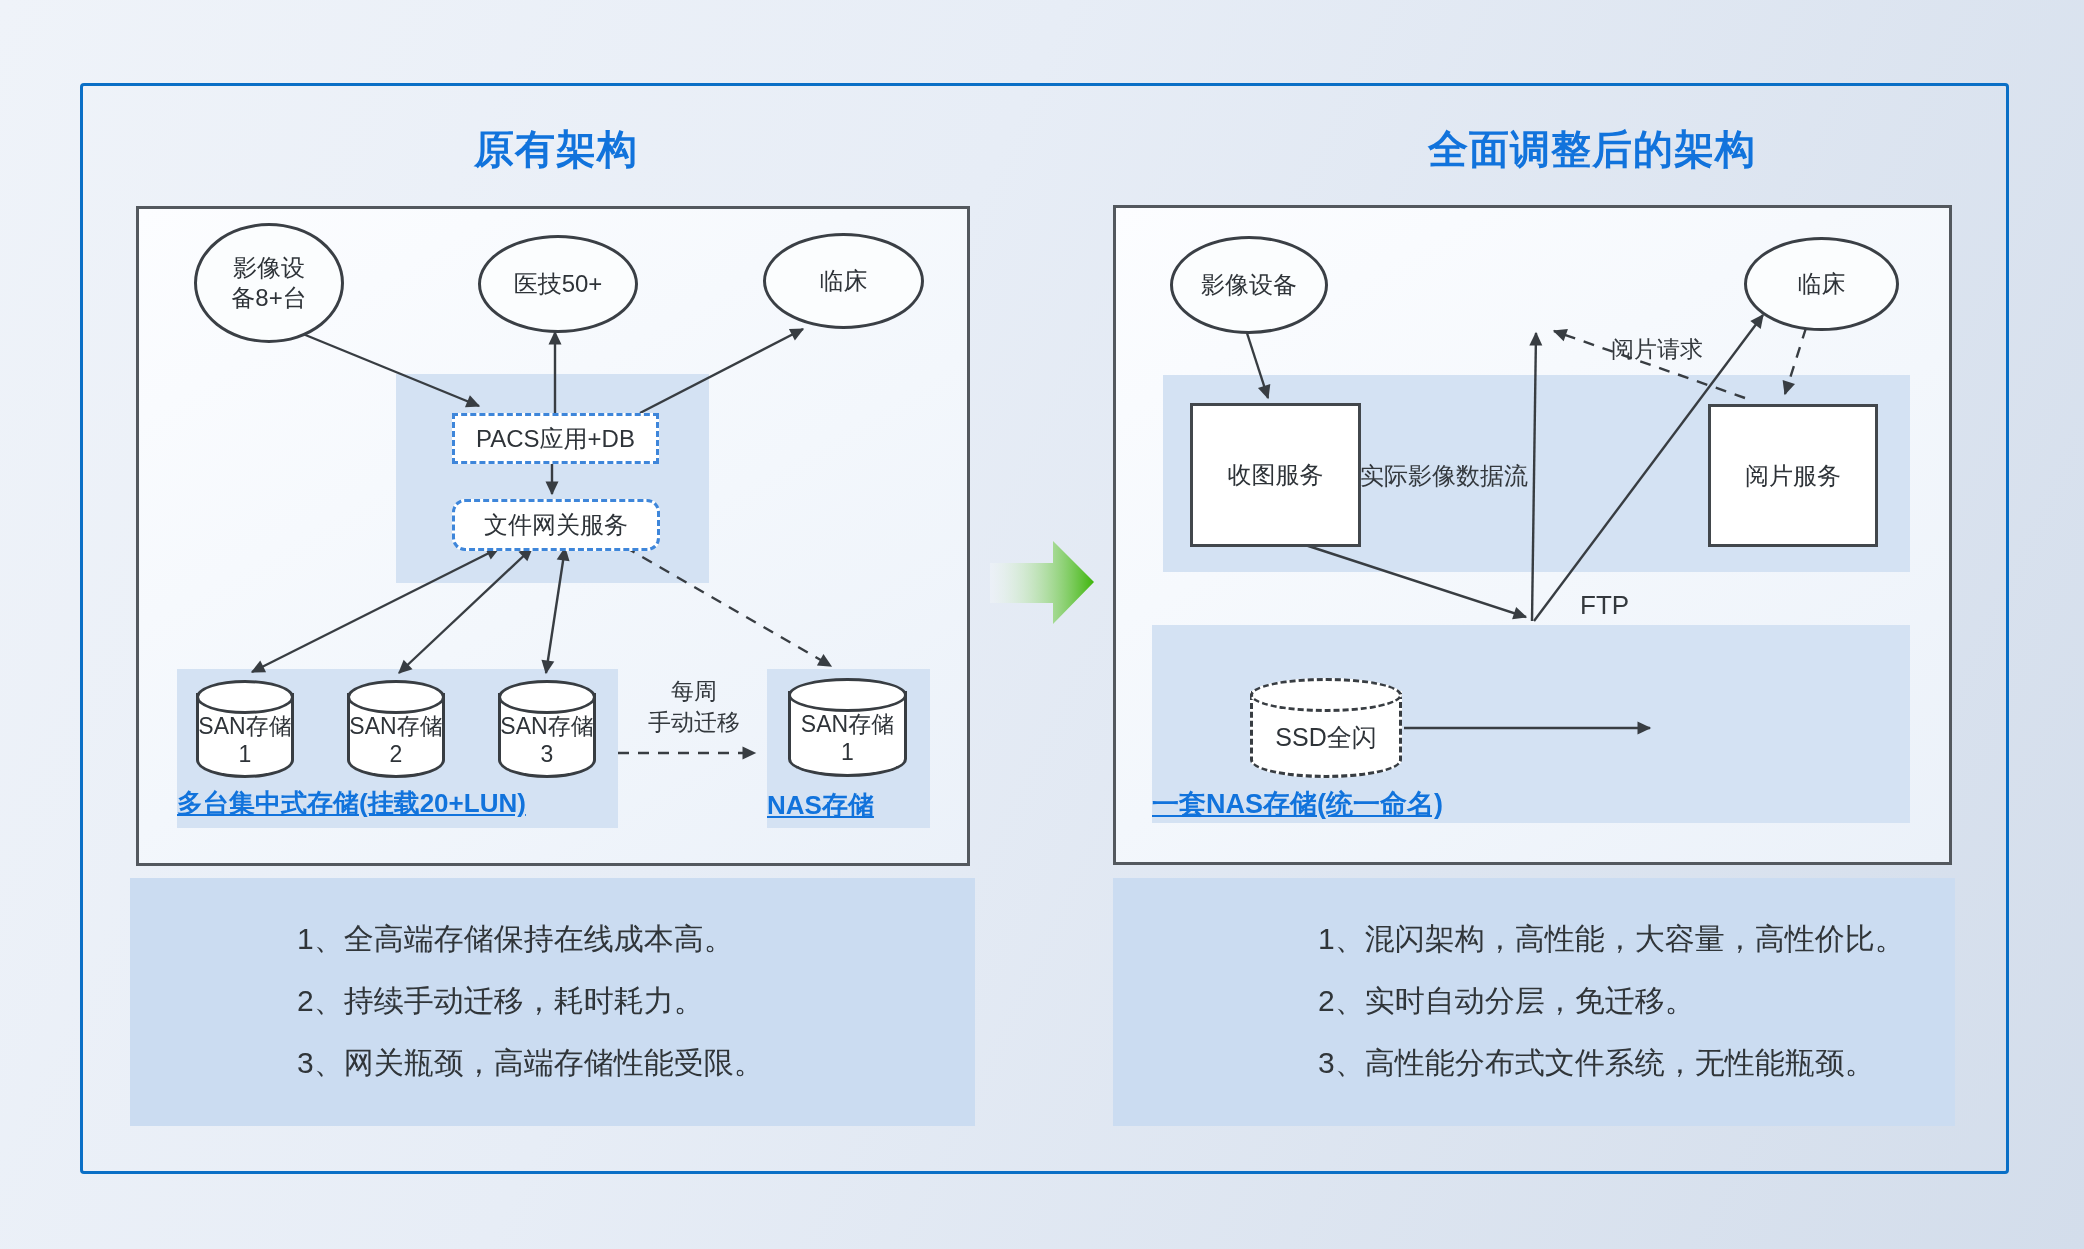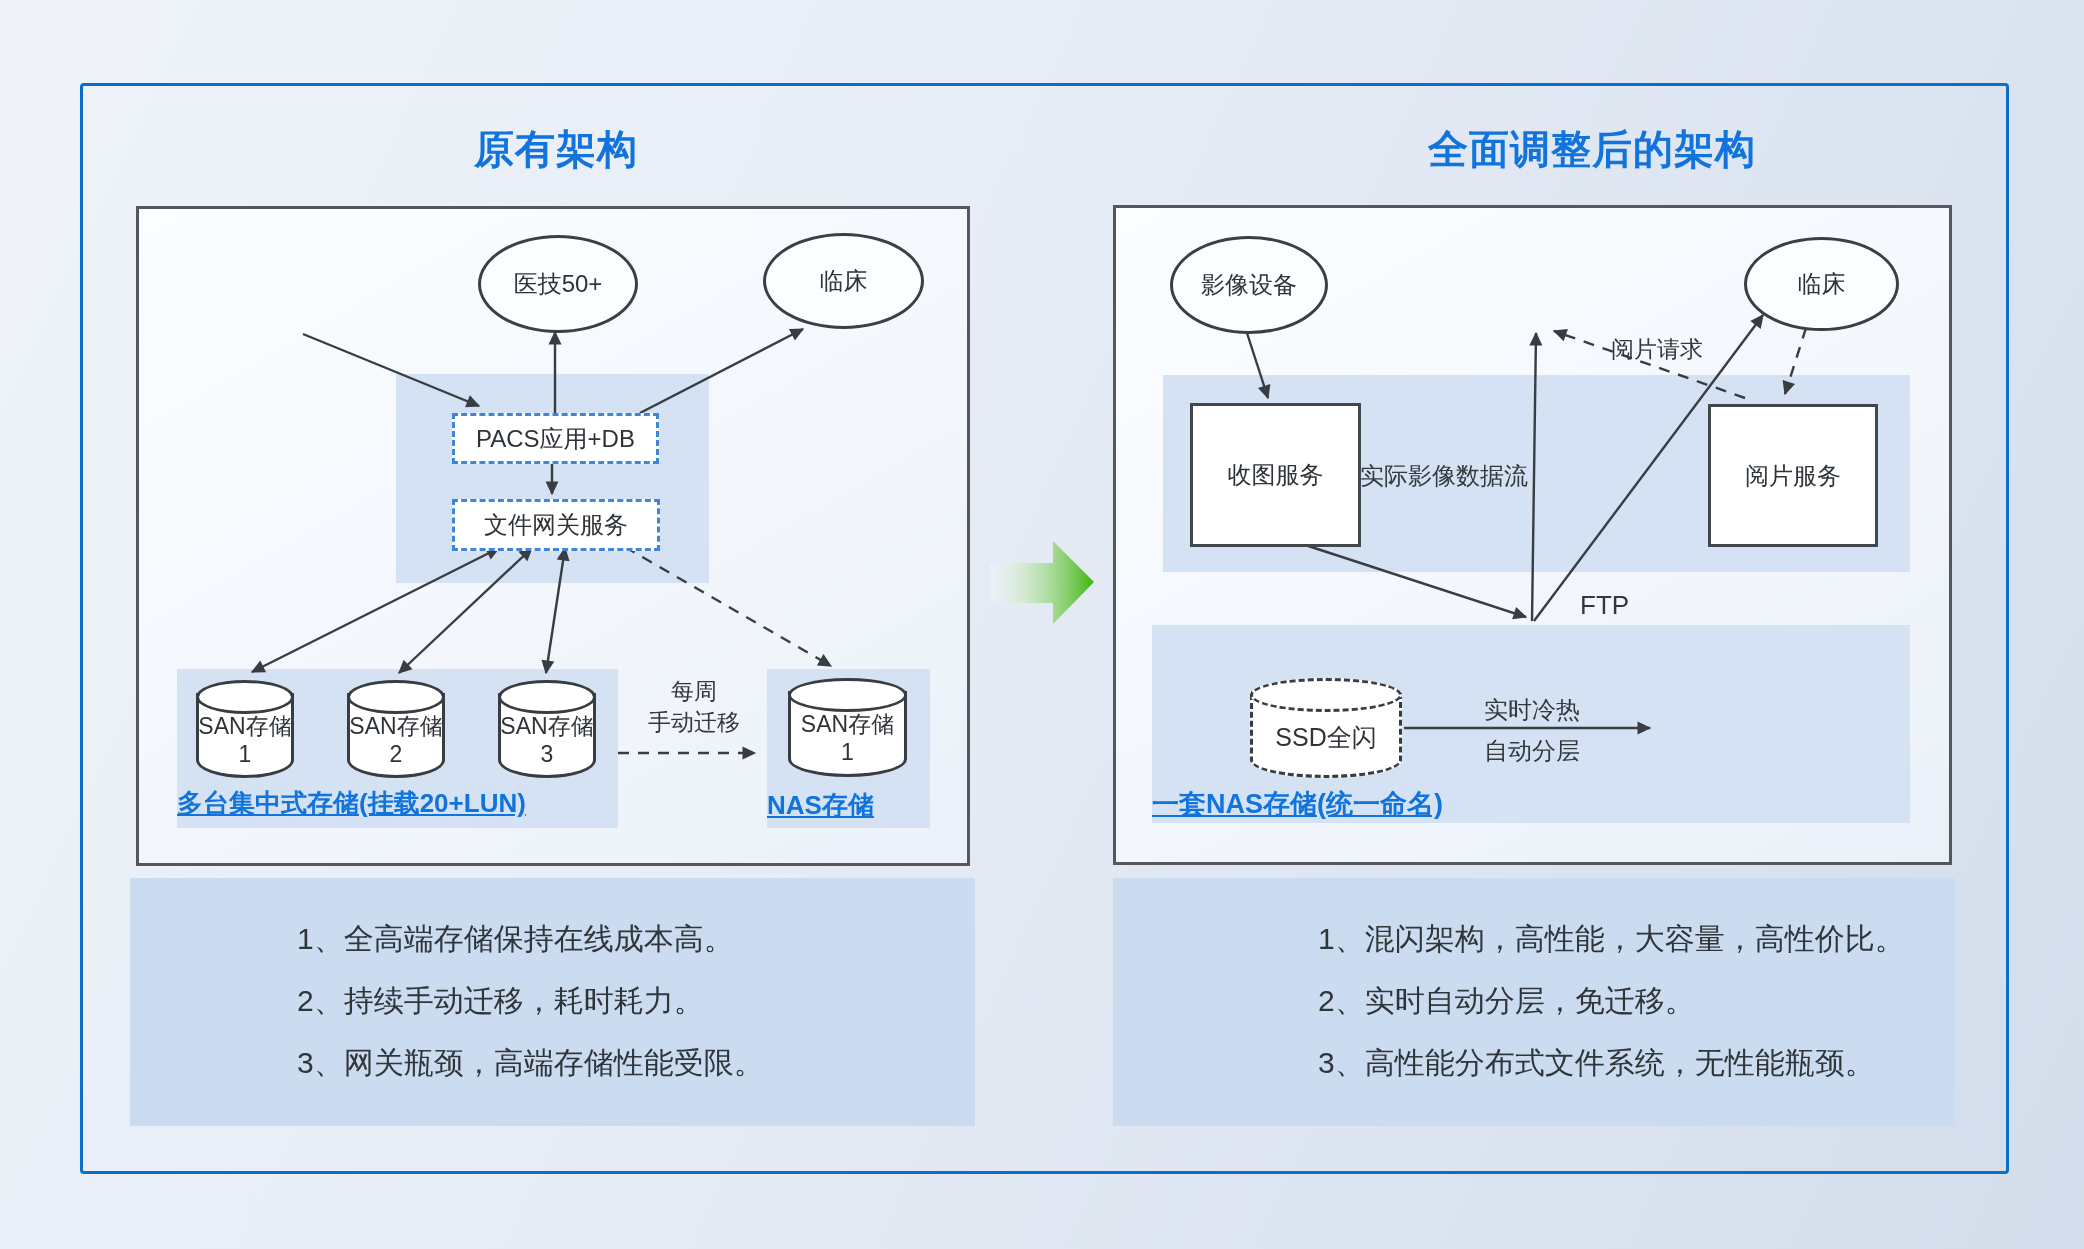--- a/index.html
+++ b/index.html
@@ -91,25 +91,27 @@
       <line x1="1534" y1="621" x2="1763" y2="315" marker-end="url(#ah)"></line>
       <line x1="1404" y1="728" x2="1650" y2="728" marker-end="url(#ah)"></line>
     </g>
 
     <g stroke="#383d42" stroke-width="2.4" fill="none" stroke-dasharray="11 9">
       <line x1="1745" y1="398" x2="1554" y2="331" marker-end="url(#ah)"></line>
       <line x1="1806" y1="328" x2="1785" y2="394" marker-end="url(#ah)"></line>
     </g>
   </svg>
 
+  <div class="abs ellipse pre" style="left:194px;top:223px;width:144px;height:114px;">影像设
+备8+台</div>
   <div class="abs ellipse" style="left:478px;top:235px;width:154px;height:92px;">医技50+</div>
   <div class="abs ellipse" style="left:763px;top:233px;width:155px;height:90px;">临床</div>
 
   <div class="abs dashed-box" style="left:452px;top:413px;width:201px;height:45px;">PACS应用+DB</div>
-  <div class="abs dashed-box" style="left:452px;top:499px;width:202px;height:46px;">文件网关服务</div>
+  <div class="abs dashed-box" style="left:452px;top:499px;width:202px;height:46px;border-radius:13px;">文件网关服务</div>
 
   <div class="cyl" style="left:196px;top:680px;width:98px;height:98px;">
     <div class="body"></div>
     <div class="cap"></div>
     <div class="lbl pre">SAN存储
 1</div>
   </div>
   <div class="cyl" style="left:347px;top:680px;width:98px;height:98px;">
     <div class="body"></div>
     <div class="cap"></div>
@@ -144,22 +146,20 @@
 
   <div class="abs ellipse" style="left:1170px;top:236px;width:152px;height:92px;">影像设备</div>
   <div class="abs ellipse" style="left:1744px;top:237px;width:149px;height:88px;">临床</div>
 
   <div class="abs solid-box" style="left:1190px;top:403px;width:165px;height:138px;">收图服务</div>
   <div class="abs solid-box" style="left:1708px;top:404px;width:164px;height:137px;">阅片服务</div>
 
   <div class="abs flow-label" style="left:1577px;top:318px;width:160px;margin-top:16px;">阅片请求</div>
   <div class="abs flow-label" style="left:1294px;top:460px;width:300px;font-size:24px;">实际影像数据流</div>
   <div class="abs flow-label" style="left:1580px;top:590px;width:120px;text-align:left;font-size:26px;">FTP</div>
-  <div class="abs flow-label pre" style="left:1432px;top:690px;width:200px;font-size:24px;line-height:1.7;">实时冷热
-自动分层</div>
 
   <div class="cyl dashed" style="left:1250px;top:678px;width:152px;height:100px;">
     <div class="body"></div>
     <div class="cap"></div>
     <div class="lbl" style="top:44px;font-size:25px;">SSD全闪</div>
   </div>
 
   <div class="abs blue-label" style="left:1152px;top:786px;width:641px;font-size:27px;">一套NAS存储(统一命名)</div>
 
   <div class="abs notes" style="left:1318px;top:908px;">

